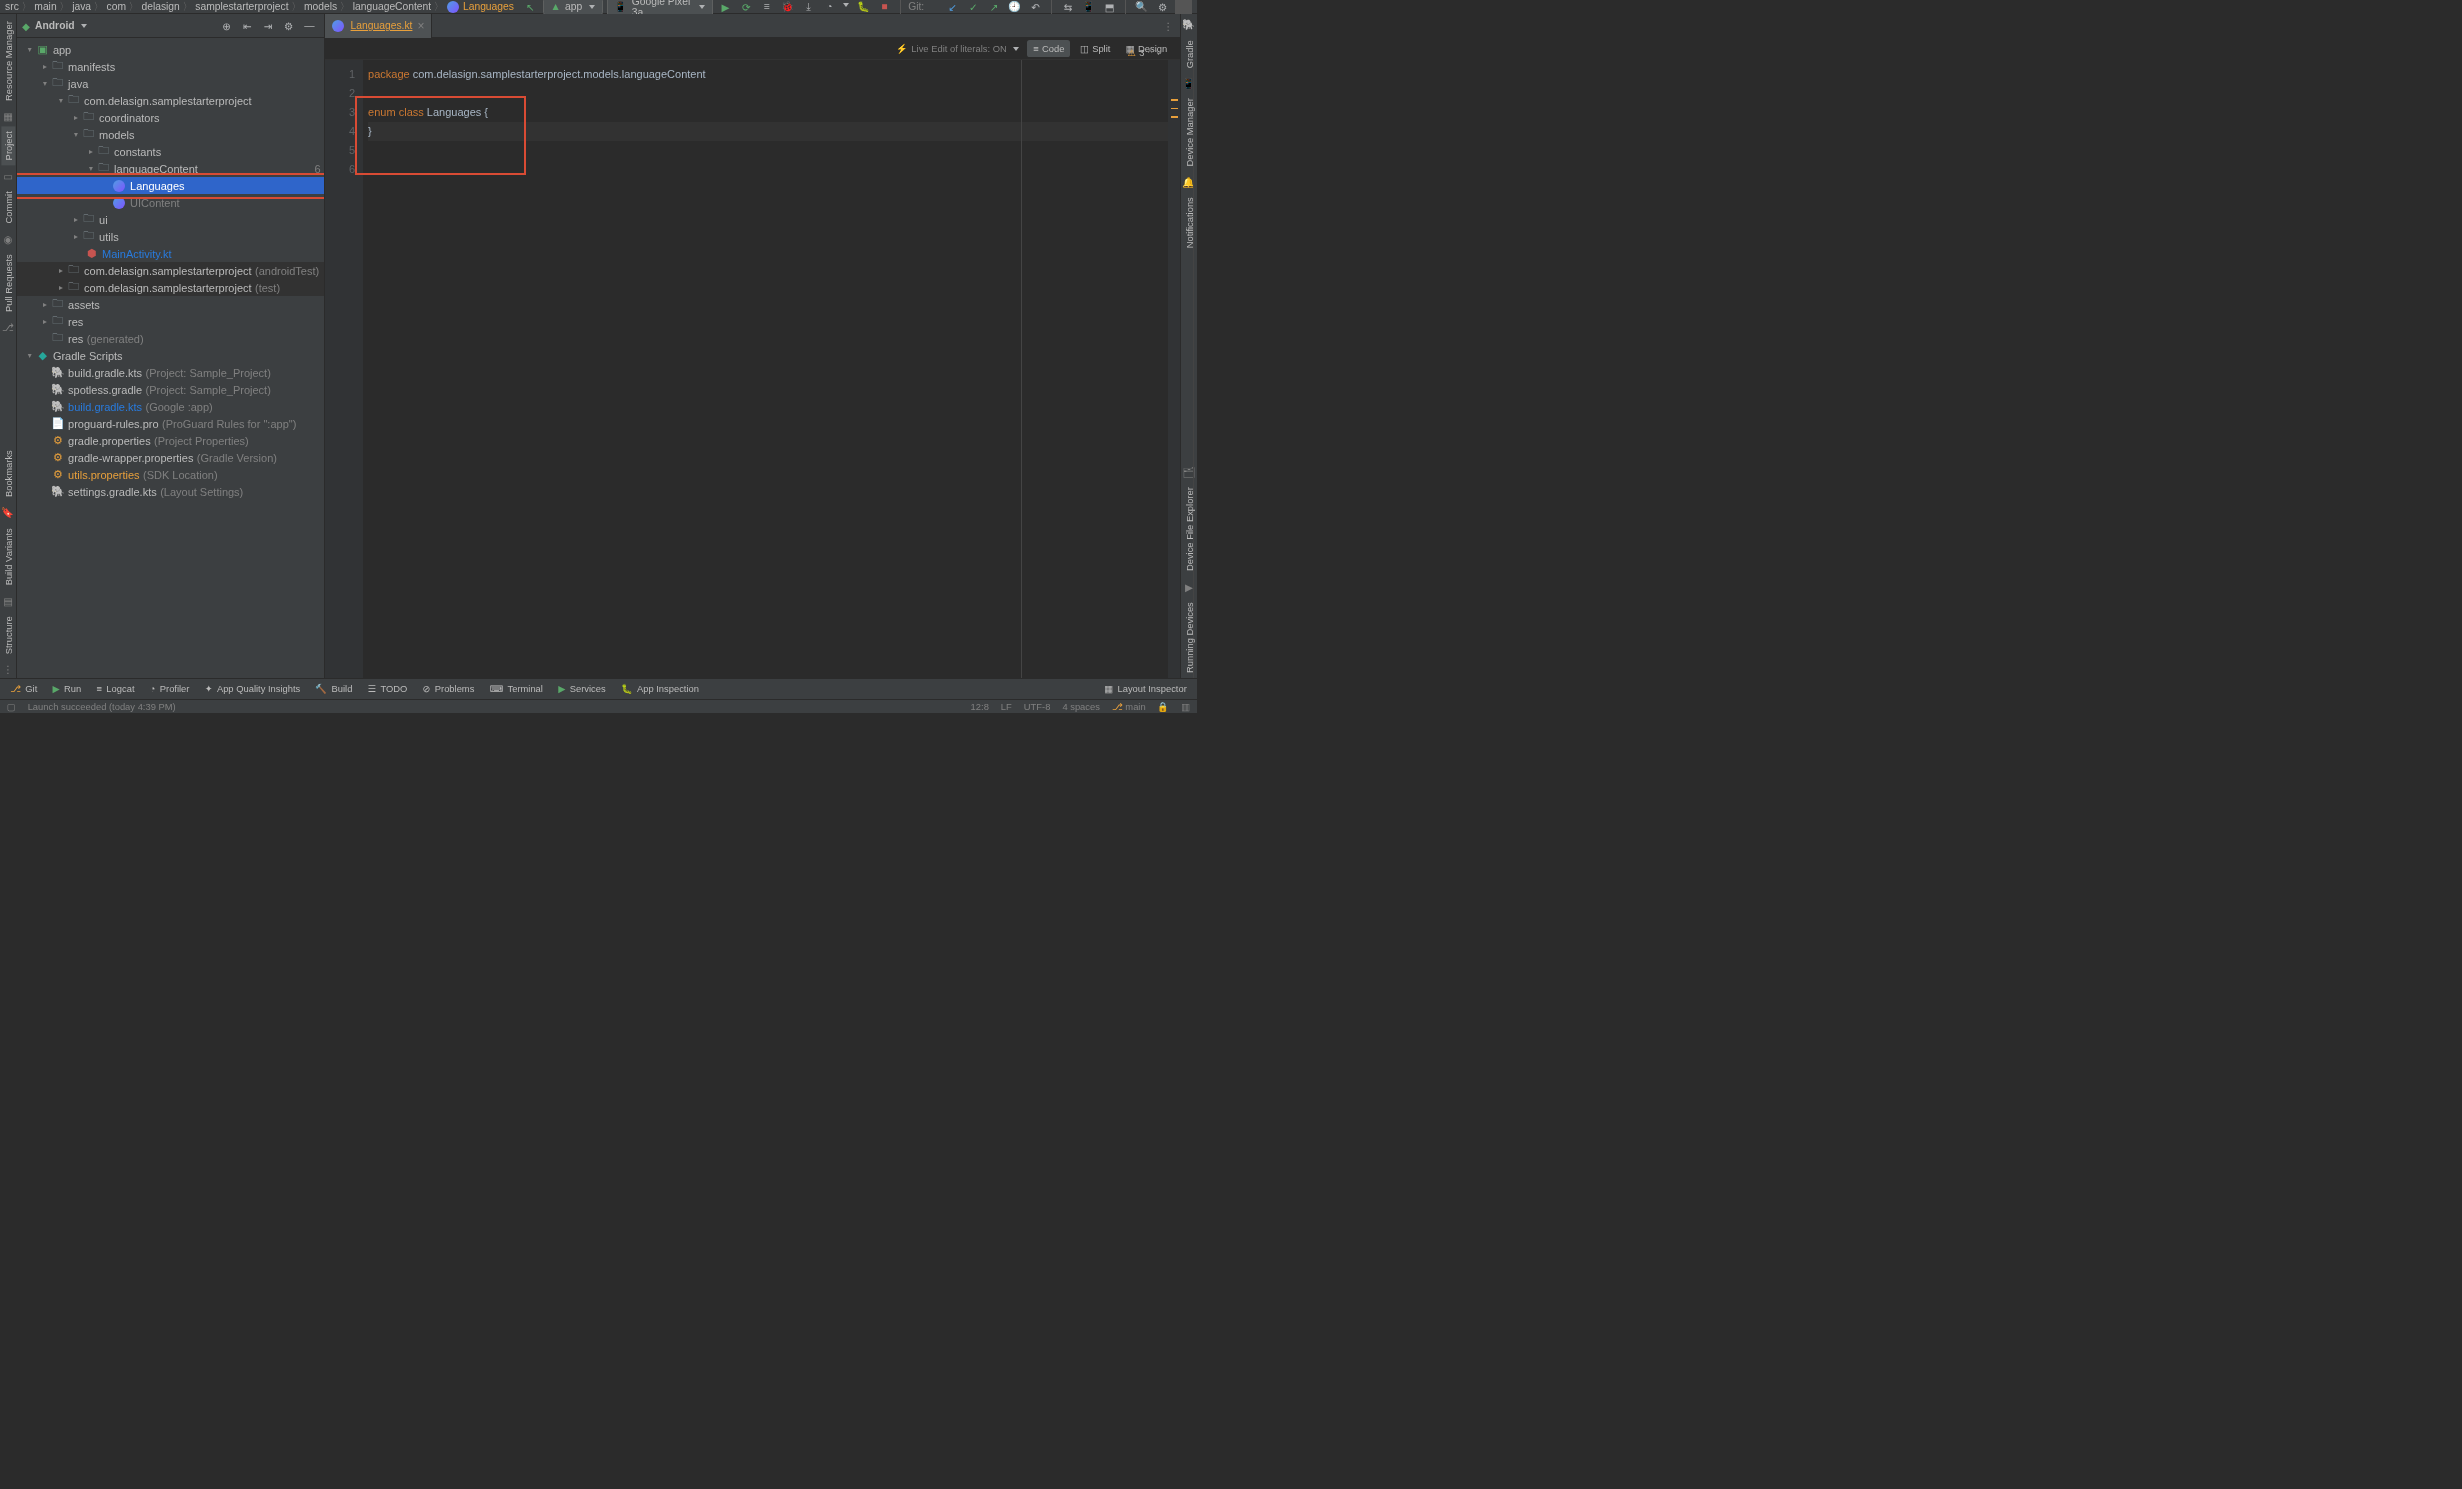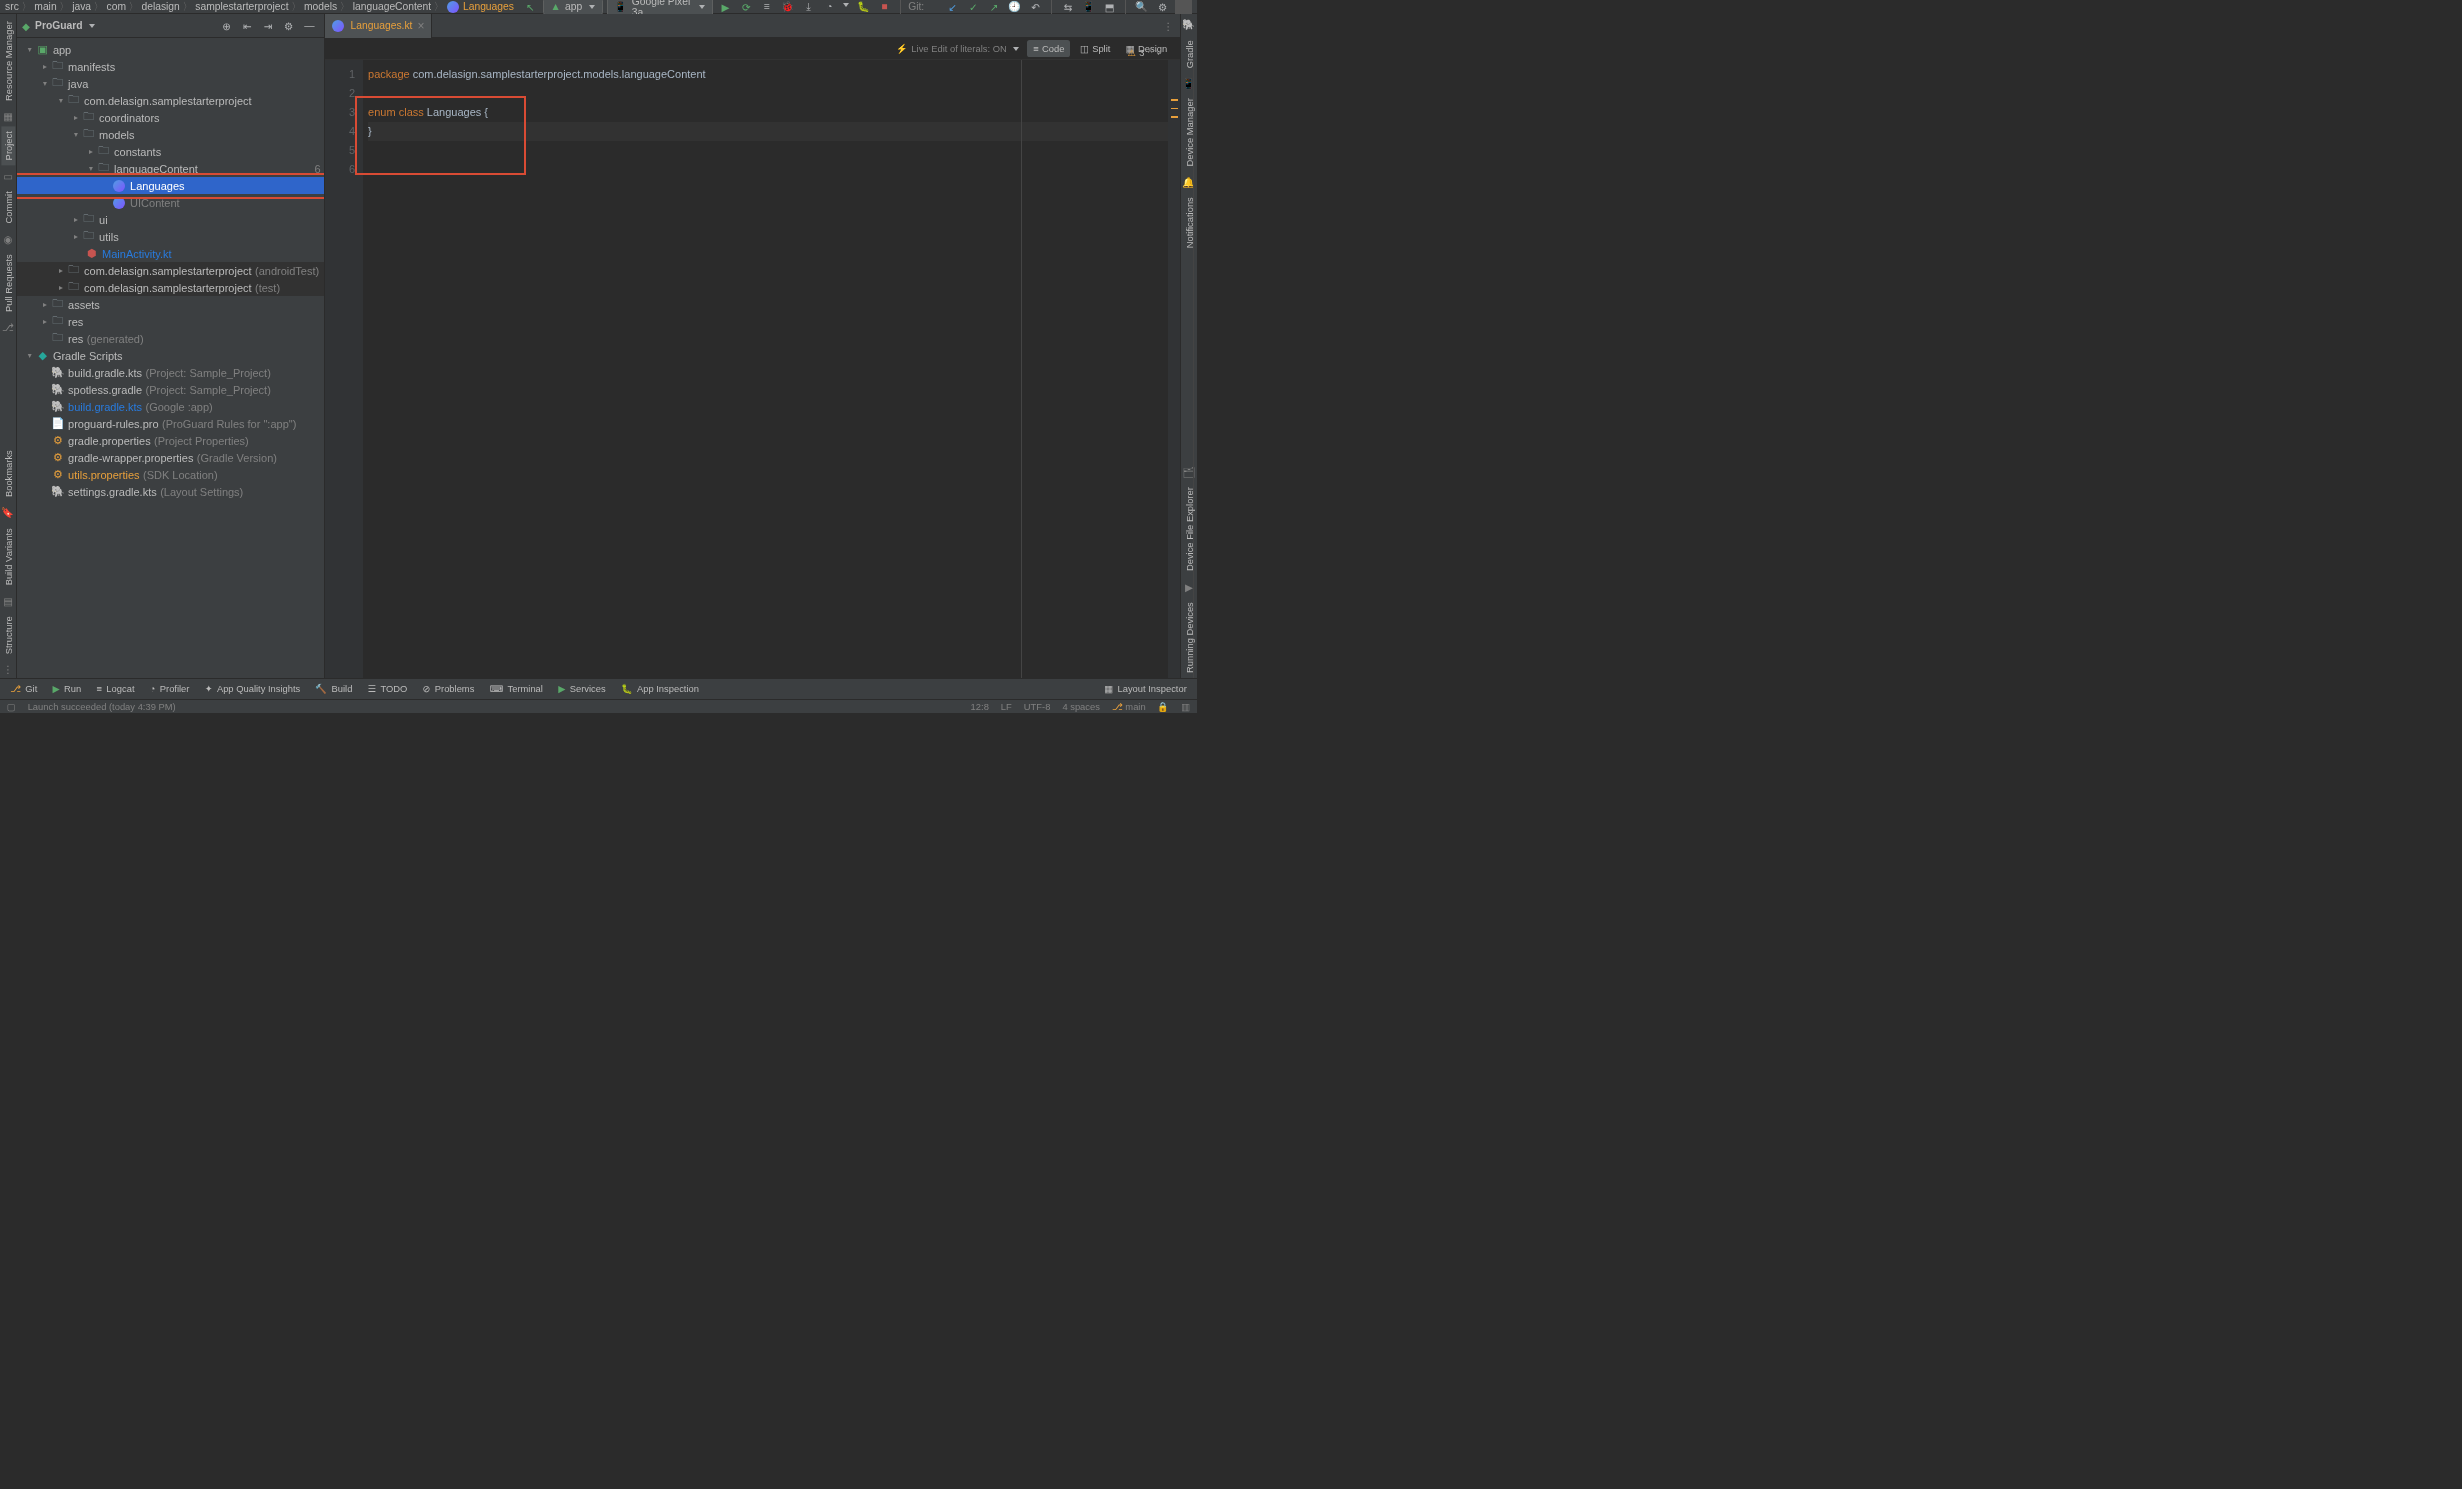--- a/index.html
+++ b/index.html
@@ -52,21 +52,21 @@
 .gradle-icon { color:#26a69a; }
 .gradle-build-icon { color:#87939a; }
 .prop-icon { color:#e8a03c; }
 .link { color:#287bde; text-decoration:none; }
 .sdk-link { color:#e8a03c; }
 .red-box { position:absolute; border:2.6px solid #d94b34; pointer-events:none; }
 
 .editor-area { flex:1; display:flex; flex-direction:column; background:#2b2b2b; position:relative; }
 .tabs { height:24px; background:#3c3f41; display:flex; align-items:center; border-bottom:0.9px solid #2b2b2b; }
 .tab { height:24px; display:flex; align-items:center; padding:0 6.8px; gap:5.1px; background:#4e5254; border-right:0.9px solid #2b2b2b; color:#bbb; cursor:pointer; }
-.tab.active .tab-name { color:#e8a03c; }
+.tab.active .tab-name { color:#e8a03c;text-decoration:underline; }
 .tab-close { color:#808080; font-size:12px; cursor:pointer; }
 .tabs .more { margin-left:auto; padding:0 6.8px; color:#808080; cursor:pointer; }
 
 .editor-toolbar { height:22px; display:flex; align-items:center; justify-content:flex-end; padding:0 6.8px; gap:3.4px; background:#2b2b2b; border-bottom:0.9px solid #323232; font-size:9.4px; color:#808080;}
 .editor-toolbar .live-edit { display:flex; align-items:center; gap:3.4px; margin-right:5.1px; cursor:pointer; }
 .view-mode { display:flex; align-items:center; gap:3.4px; padding:2.6px 6px; border-radius:2.6px; cursor:pointer; color:#bbb; }
 .view-mode.active { background:#4c5052; }
 
 .code-body { flex:1; display:flex; position:relative; }
 .gutter { width:38px; background:#313335; border-right:0.9px solid #313335; color:#606366; text-align:right; padding:5.1px 6.8px 0 0; font-family:Menlo,Consolas,monospace; font-size:11px; line-height:19px; }
@@ -181,21 +181,21 @@
     <div class="rail-icon">▤</div>
     <div class="rail-item">
         <span>Structure</span>
       </div>
     <div class="rail-icon">⋮</div>
   </div>
 
   <div class="project-panel">
     <div class="panel-header">
       <span class="android-icon">◆</span>
-      <span class="title">ProGuard</span>
+      <span class="title">Android</span>
       <div class="tri-down"></div>
       <div class="panel-tools">
         <div class="tb-btn">⊕</div>
         <div class="tb-btn">⇤</div>
         <div class="tb-btn">⇥</div>
         <div class="tb-btn">⚙</div>
         <div class="tb-btn">—</div>
       </div>
     </div>
     <div class="tree" style="position:relative;">

